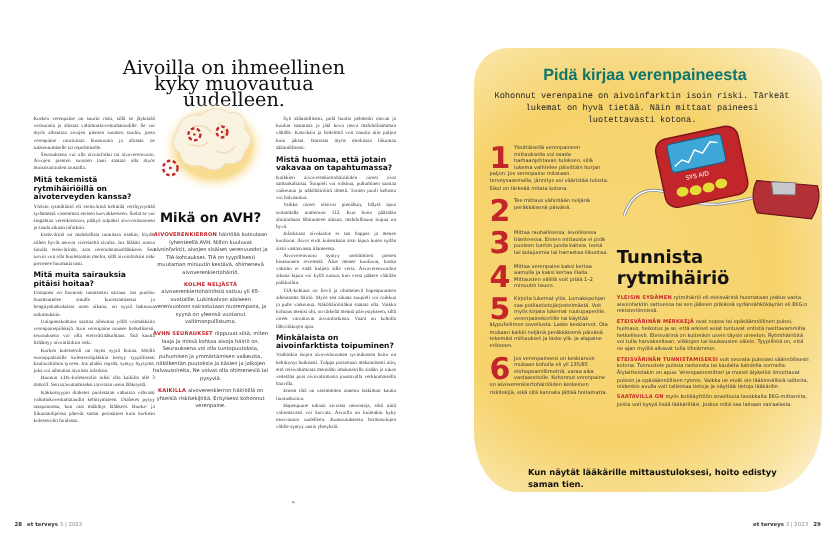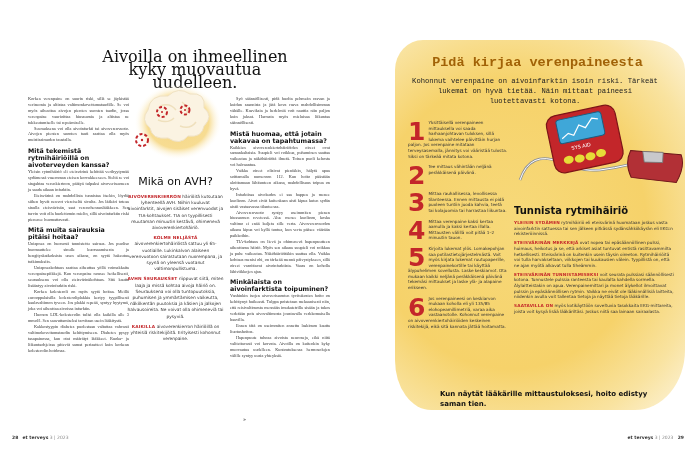--- a/index.html
+++ b/index.html
@@ -21,59 +21,59 @@
   .col p.noindent { text-indent: 0; }
   .col h3 { font-family: "DejaVu Sans", sans-serif; font-weight: bold; font-size: 6.3px; line-height: 7px; color: #111; margin-top: 4px; margin-bottom: 1px; text-align: left; }
   .col-1 { left: 28px; top: 96px; width: 101px; }
   .col-3 { left: 230px; top: 96px; width: 100px; }
 
   .brain {
     position: absolute; left: 130px; top: 80px; width: 90px; height: 80px;
   }
 
   .sidebar { position: absolute; left: 127px; top: 175px; width: 97px; text-align: center; }
-  .sidebar h2 { font-family: "DejaVu Sans", sans-serif; font-weight: normal; font-size: 11px; line-height: 13px; color: #111; margin-bottom: 6px; }
+  .sidebar h2 { font-family: "DejaVu Sans", sans-serif; font-weight: bold; font-size: 11px; line-height: 13px; color: #111; margin-bottom: 6px; }
   .sidebar p { font-family: "DejaVu Sans", sans-serif; font-size: 4.3px; line-height: 6.2px; color: #333; margin-bottom: 4px; }
   .sidebar b { font-weight: bold; color: #c3262a; letter-spacing: 0.2px; }
 
   .end-mark { position: absolute; left: 243px; top: 416px; font-size: 5px; color: #333; font-family: "DejaVu Sans", sans-serif; }
 
   .folio { position: absolute; top: 435px; font-family: "DejaVu Sans", sans-serif; font-size: 4.5px; color: #333; }
   .folio b { font-weight: bold; }
   .folio .issue { color: #888; }
   .folio-left { left: 12px; }
   .folio-right { right: 10px; }
 
   
   .yellow-blob {
     position: absolute; left: 395px; top: 40px; width: 290px; height: 370px;
     background: radial-gradient(ellipse at 40% 50%, #f7d97a 0%, #f6d26a 55%, #f9e3a0 80%, #fdf4dc 100%);
     border-radius: 28px 40px 50px 36px / 30px 30px 60px 50px;
   }
   .rp-title {
     position: absolute; left: 395px; top: 55px; width: 285px; text-align: center;
-    font-family: Liberation Mono, monospace; font-weight: bold; font-size: 13.5px; color: #a16207;
+    font-family: Liberation Sans, sans-serif; font-weight: bold; font-size: 13.5px; color: #0f766e;
   }
   .rp-lede {
     position: absolute; left: 410px; top: 76px; width: 250px; text-align: center;
     font-family: Liberation Mono, monospace; font-size: 7.2px; line-height: 10px; color: #222;
   }
 
   .steps { position: absolute; left: 408px; top: 120px; width: 100px; }
   .step { position: relative; margin-bottom: 5px; min-height: 22px; }
   .step .num {
     float: left; font-family: "DejaVu Sans", sans-serif; font-weight: bold; font-size: 25px; line-height: 21px;
     color: #c3262a; margin-right: 3px; margin-top: 1px;
   }
   .step .txt { font-family: "DejaVu Sans", sans-serif; font-size: 4.2px; line-height: 5.6px; color: #333; }
 
   .device { position: absolute; left: 510px; top: 100px; width: 175px; height: 90px; }
 
   .rhythm { position: absolute; left: 514px; top: 205px; width: 160px; }
-  .rhythm h2 { font-family: "DejaVu Sans", sans-serif; font-weight: bold; font-size: 10px; color: #111; margin-bottom: 4px; }
+  .rhythm h2 { font-family: "DejaVu Sans", sans-serif; font-weight: bold; font-size: 15px; color: #111; margin-bottom: 4px; }
   .rhythm p { font-family: "DejaVu Sans", sans-serif; font-size: 4.2px; line-height: 5.7px; color: #333; margin-bottom: 3px; }
   .rhythm b { color: #c3262a; font-weight: bold; letter-spacing: 0.2px; }
 
   .rp-closing {
     position: absolute; left: 440px; top: 390px; width: 210px; text-align: left;
     font-family: "DejaVu Sans", sans-serif; font-weight: bold; font-size: 7px; line-height: 9.5px; color: #111;
   }
 </style>
 </head>
 <body>

